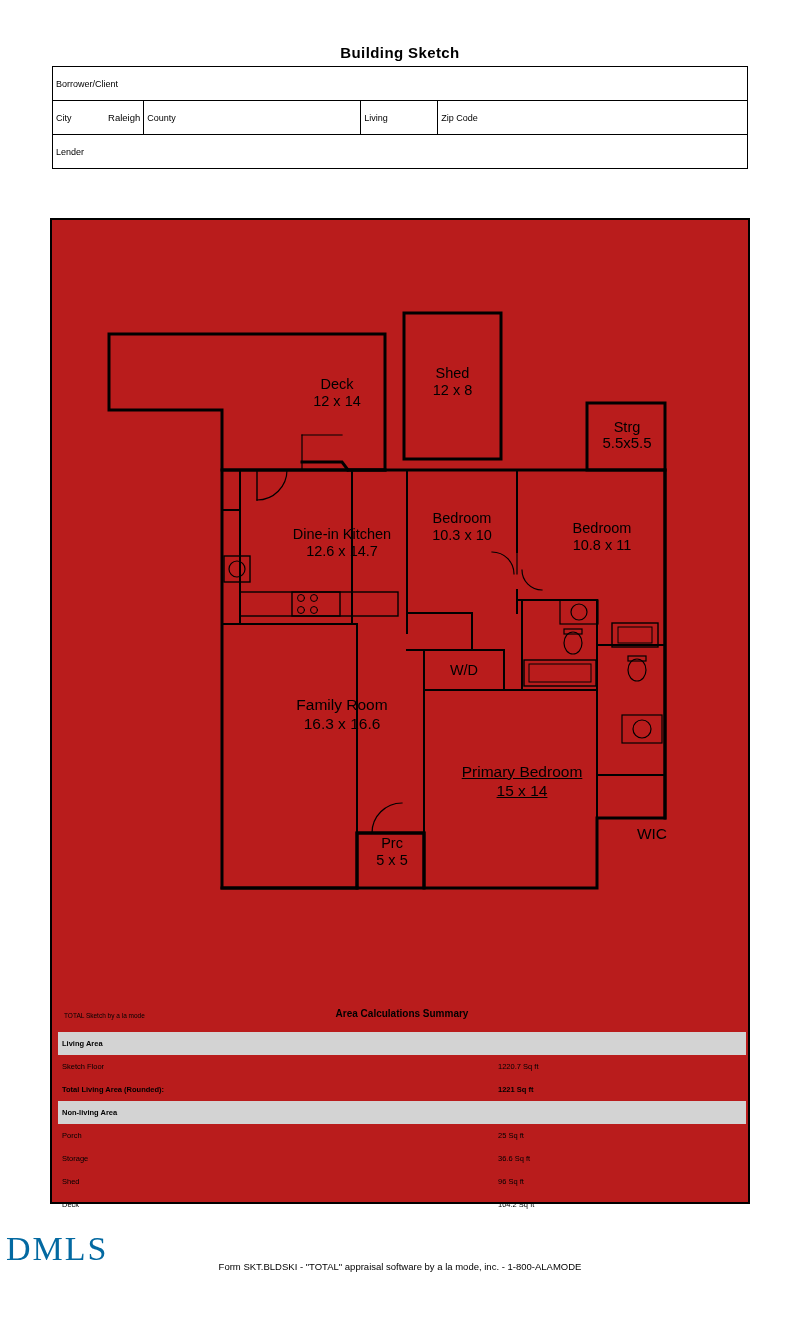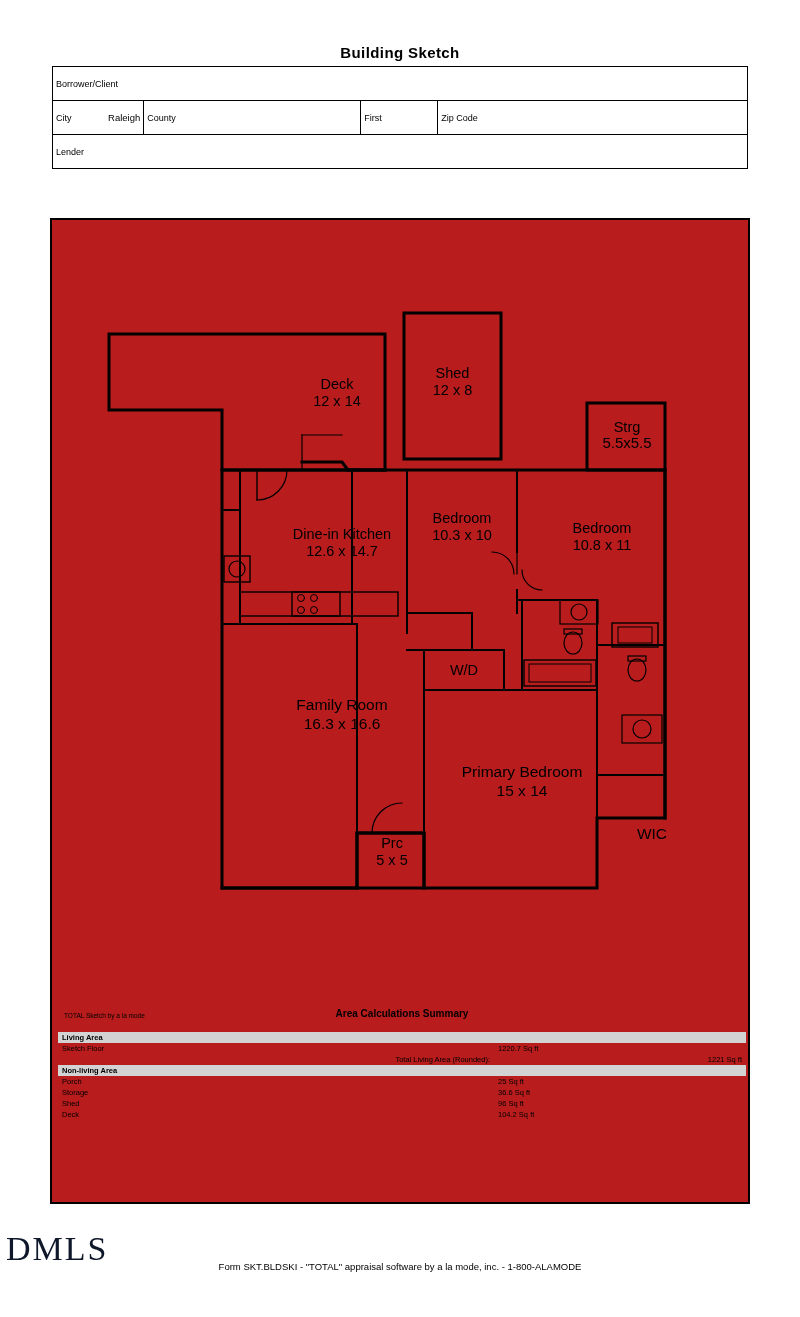--- a/index.html
+++ b/index.html
@@ -106,46 +106,46 @@
     border-collapse: collapse;
     font-size: 7.5px;
   }
   .calc-table tr.section td {
     background: #d3d3d3;
     font-weight: bold;
     height: 11px;
   }
   .calc-table td {
     height: 11px;
-    padding: 0 4px;
+    padding: 6px 4px;
     vertical-align: middle;
   }
   .calc-table td.c-val {
     width: 170px;
     text-align: left;
   }
-  .calc-table tr.bold td { font-weight: normal; text-align: right; }
+  .calc-table tr.bold td { font-weight: bold; }
   .calc-table td.c-name { width: 300px; }
 
   
   .footer-text {
     position: absolute;
     top: 1261px;
     left: 0;
     width: 800px;
     text-align: center;
     font-size: 9.5px;
   }
   .logo {
     position: absolute;
     left: 6px;
     top: 1230px;
     font-size: 34px;
     letter-spacing: 2px;
-    color: #0f172a;
+    color: #0369a1;
     font-family: "Liberation Serif", serif;
     text-align: right;
   }
 </style>
 </head>
 <body>
 
 <div class="page-title">Building Sketch</div>
 
 <table class="info-table">
@@ -155,21 +155,21 @@
   </tr>
   <tr>
     <td class="lbl" style="width:78px">
       <span>City</span>
       <span class="val" style="padding-left:34px">Raleigh</span>
     </td>
     <td style="width:210px">
       <span>County</span>
     </td>
     <td style="width:70px">
-      <span>First</span>
+      <span>Living</span>
     </td>
     <td>
       <span>Zip Code</span>
     </td>
   </tr>
   <tr>
     <td class="lbl" colspan="4">Lender</td>
   </tr>
 </tbody>
   </table>
@@ -306,21 +306,21 @@
 
   <div class="room-label" style="left:382px; top:442px; width:60px;">
     <span>W/D</span>
   </div>
 
   <div class="room-label big" style="left:195px; top:475px; width:190px;">
     <span>Family Room</span>
     <span class="l2">16.3 x 16.6</span>
   </div>
 
-  <div class="room-label big" style="left:370px; top:542px; width:200px;">
+  <div class="room-label big" style="left:370px; top:542px; width:200px;text-decoration:underline;">
     <span>Primary Bedroom</span>
     <span class="l2">15 x 14</span>
   </div>
 
   <div class="room-label" style="left:570px; top:605px; width:60px;">
     <span style="font-size:15.5px">WIC</span>
   </div>
 
   <div class="room-label" style="left:310px; top:615px; width:60px;">
     <span>Prc</span>

